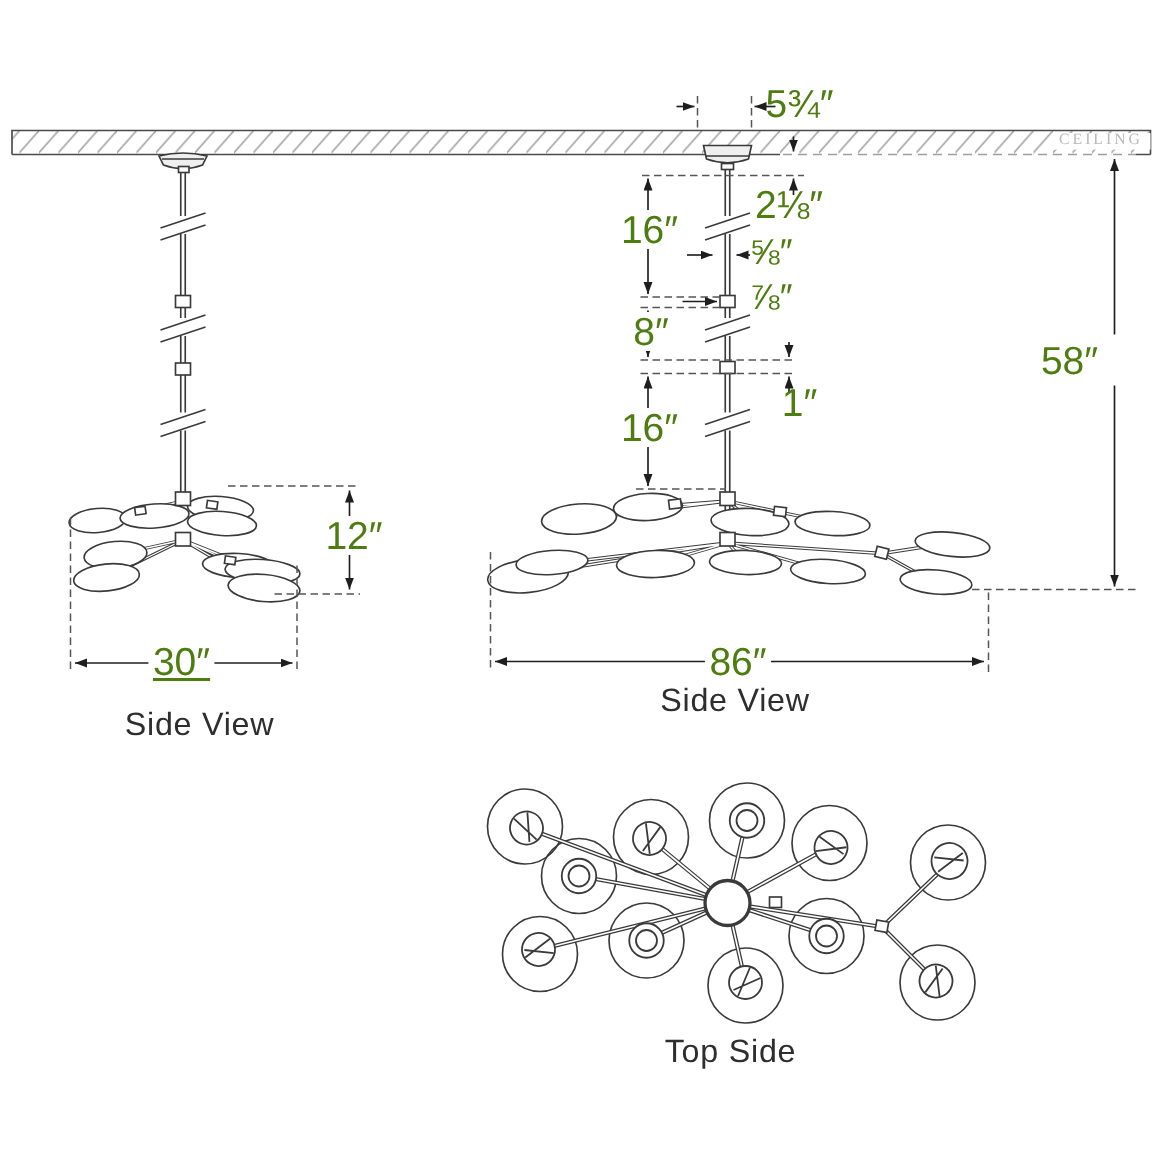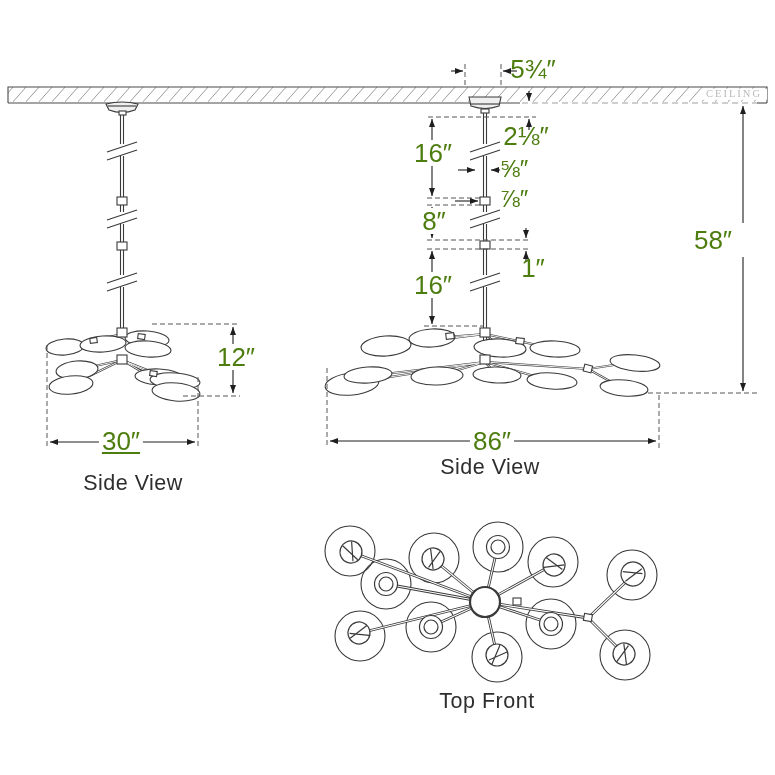--- a/index.html
+++ b/index.html
@@ -279,15 +279,15 @@
 <div class="lbl bg" style="left:236px;top:357px;">12″</div>
 
 <div class="lbl bg" style="left:121px;top:441px;text-decoration:underline;">30″</div>
 
 <div class="lbl bg" style="left:492px;top:441px;">86″</div>
 
 <div class="lbl view" style="left:117px;top:484px;margin-left:16px;">Side View</div>
 
 <div class="lbl view" style="left:490px;top:468px;">Side View</div>
 
-<div class="lbl view" style="left:487px;top:702px;">Top Front</div>
+<div class="lbl view" style="left:487px;top:702px;">Top Side</div>
 
 </div>
 
 </body></html>

